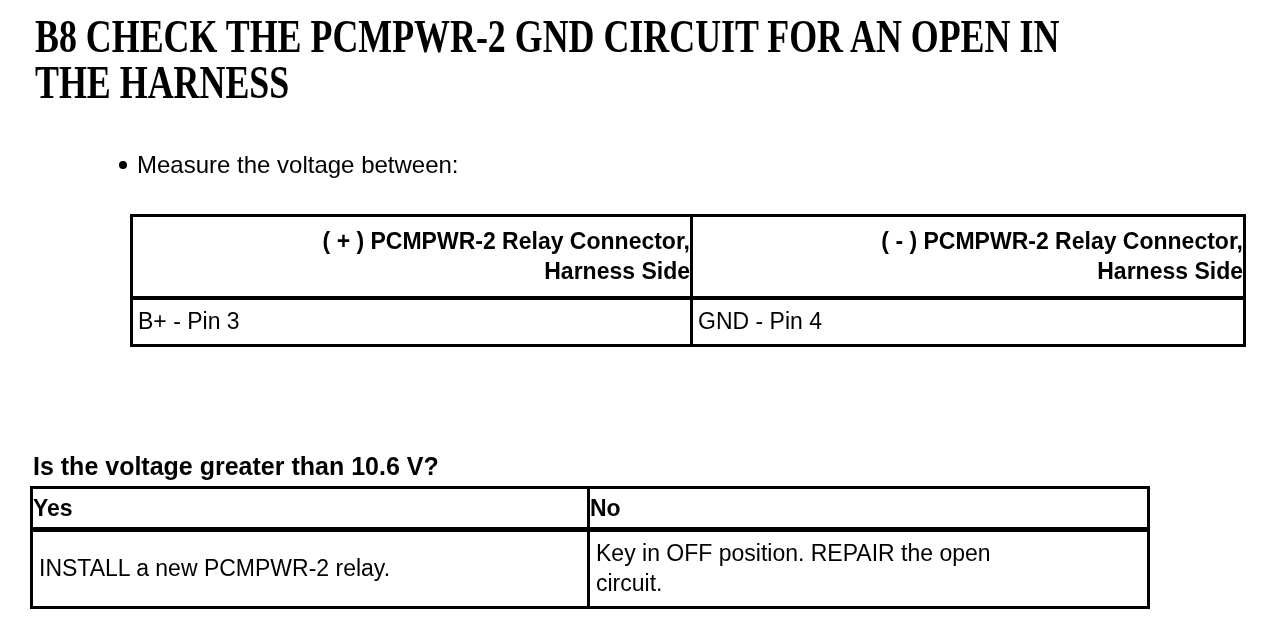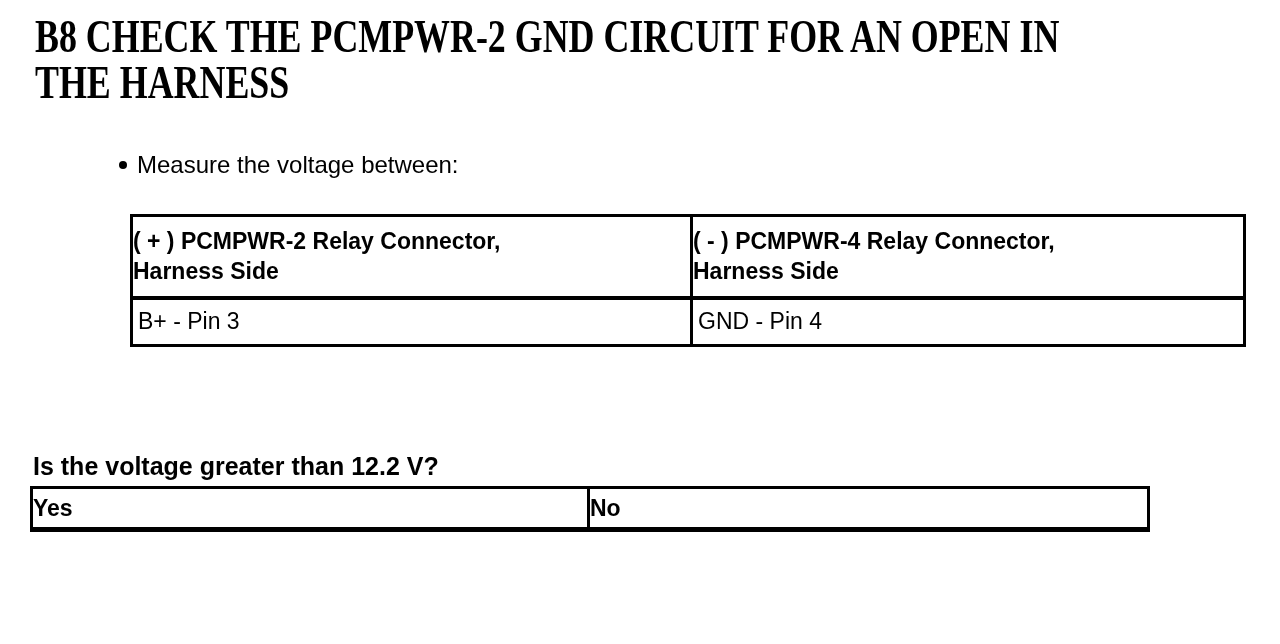--- a/index.html
+++ b/index.html
@@ -70,21 +70,21 @@
   
   .measure-table {
     left: 130px;
     top: 214px;
     width: 1113px;
   }
   .measure-table th {
     border-bottom-width: 4px;
     height: 73px;
     font-weight: bold;
-    text-align: left;
+    text-align: right;
     vertical-align: middle;
     line-height: 30px;
     padding: 2px 0 4px 0;
   }
   .measure-table td {
     height: 42px;
     font-weight: normal;
     text-align: left;
     vertical-align: middle;
     padding: 0 16px 2px 5px;
@@ -144,37 +144,43 @@
     <col style="width:560px">
     <col style="width:553px">
   </colgroup>
   <tbody>
       <tr>
     <th>
       <span>( + ) PCMPWR-2 Relay Connector,</span><br>
       <span>Harness Side</span>
     </th>
     <th>
-      <span>( - ) PCMPWR-4 Relay Connector,</span><br>
+      <span>( - ) PCMPWR-2 Relay Connector,</span><br>
       <span>Harness Side</span>
     </th>
   </tr>
   <tr>
     <td>B+ - Pin 3</td>
     <td>GND - Pin 4</td>
   </tr>
 </tbody>
   </table>
 
-<div class="question">Is the voltage greater than 12.2 V?</div>
+<div class="question">Is the voltage greater than 10.6 V?</div>
 
 <table class="decision-table">
   <colgroup>
     <col style="width:557px">
     <col style="width:560px">
   </colgroup>
   <tbody>
       <tr>
     <th>Yes</th>
     <th>No</th>
   </tr>
+  <tr>
+    <td>INSTALL a new PCMPWR-2 relay.</td>
+    <td>
+      <span class="wrap-limit">Key in OFF position. REPAIR the open circuit.</span>
+    </td>
+  </tr>
 </tbody>
   </table>
 
 </body></html>

